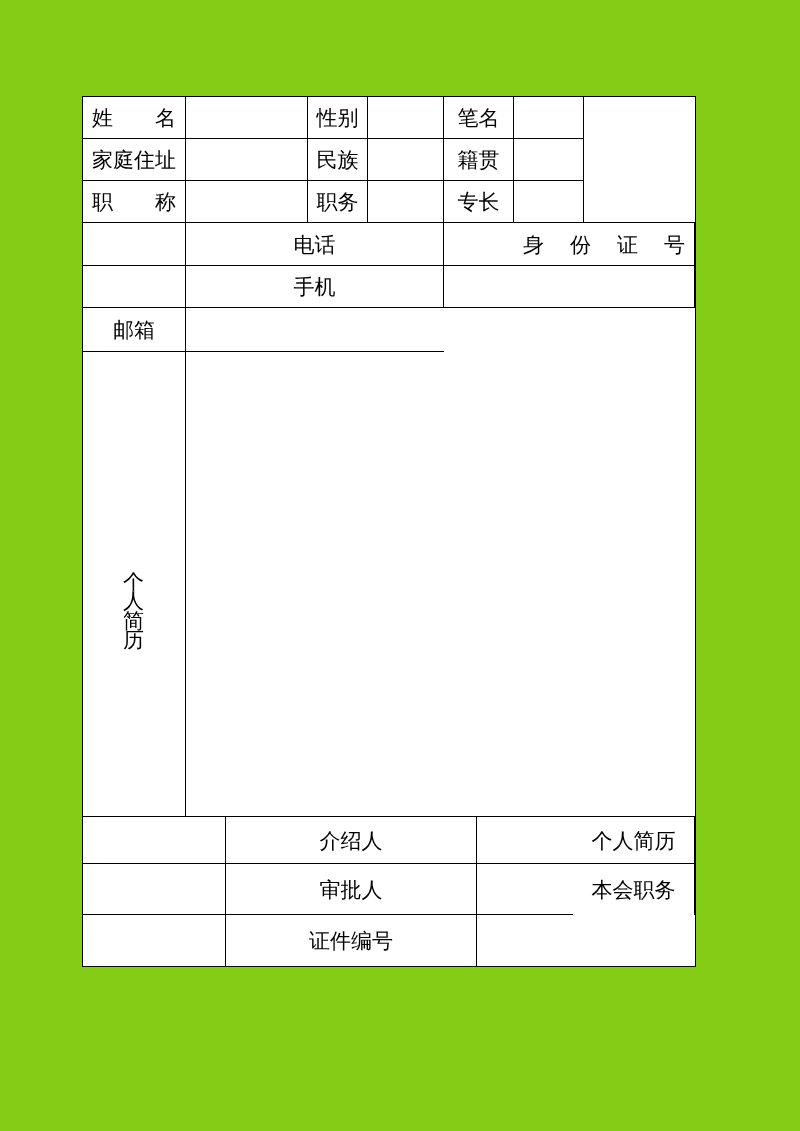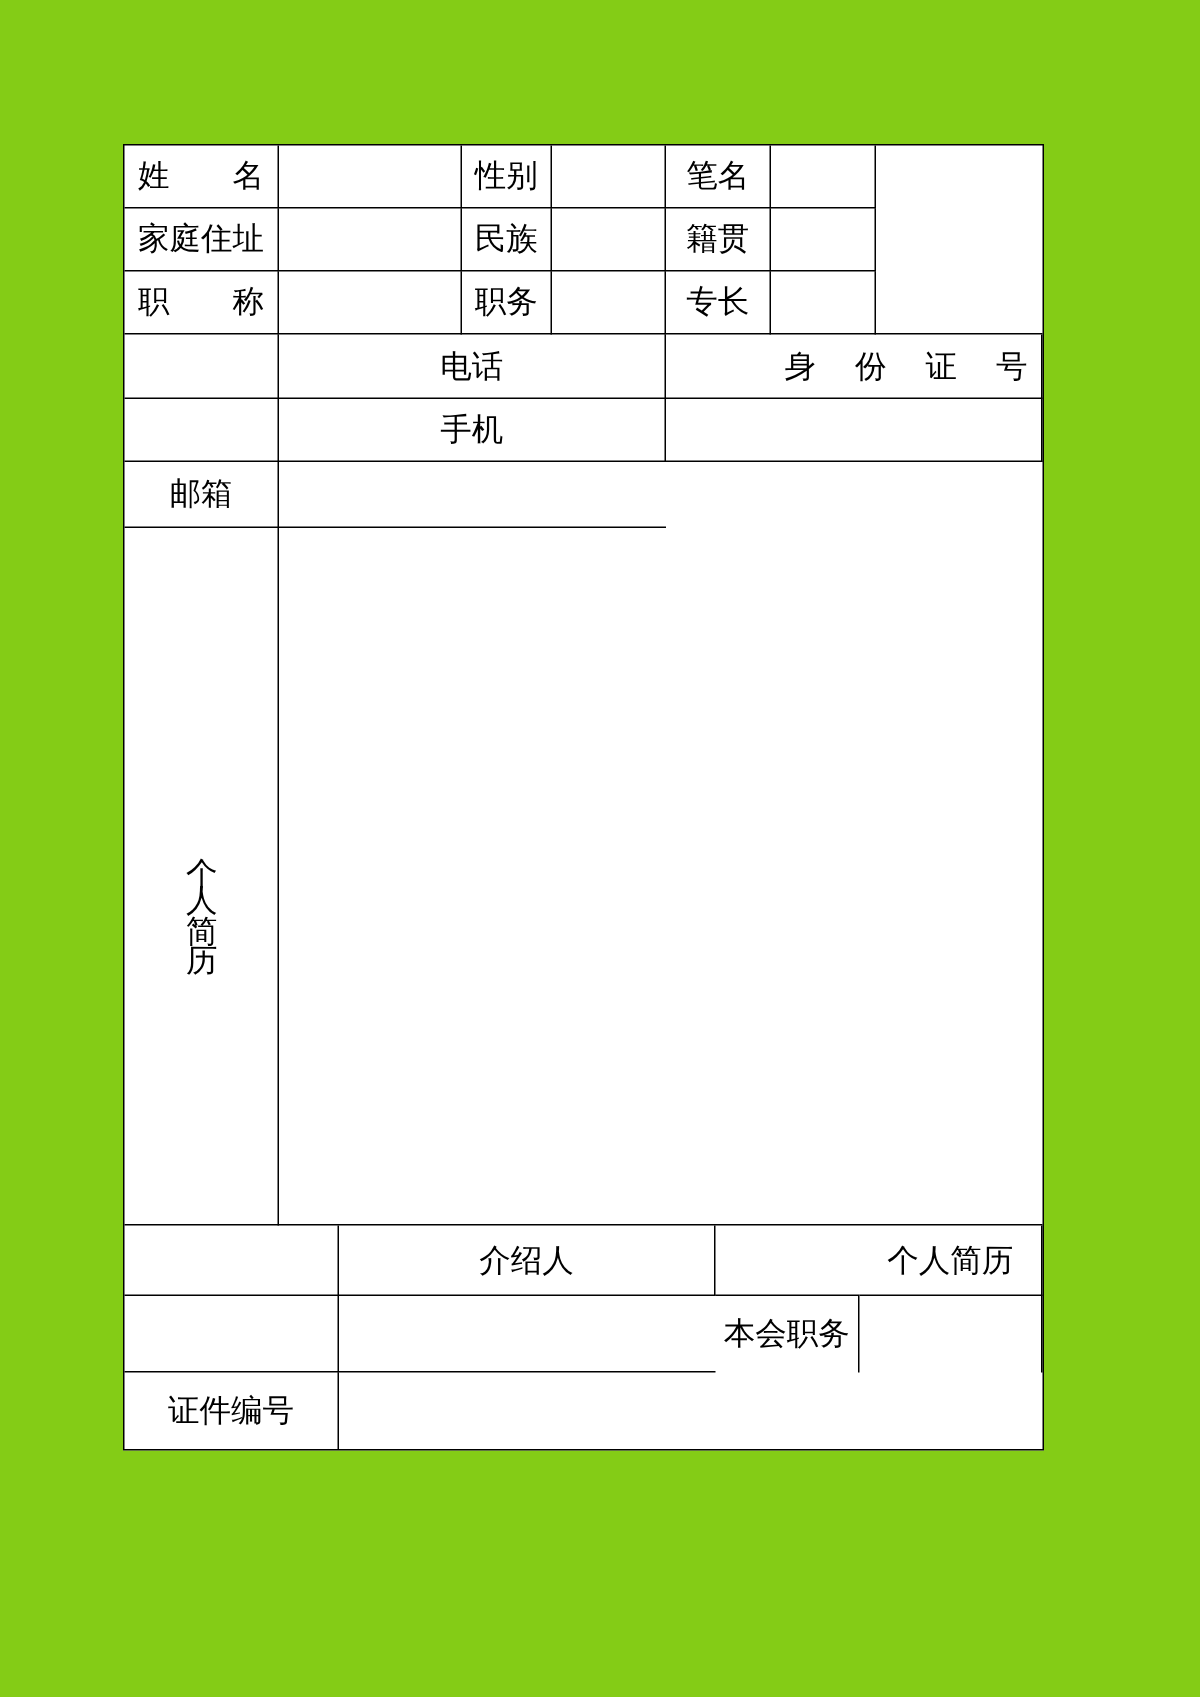--- a/index.html
+++ b/index.html
@@ -139,20 +139,23 @@
       <div class="c"></div>
       <div class="c">
           <span class="lbl">介绍人</span>
         </div>
       <div class="c last-col"></div>
 
       <div class="c">
           <span class="lbl">个人简历</span>
         </div>
       <div class="c"></div>
+      <div class="c">
+          <span class="lbl">审批人</span>
+        </div>
       <div class="c last-col"></div>
 
       <div class="c no-bb">
           <span class="lbl">本会职务</span>
         </div>
       <div class="c no-bb"></div>
       <div class="c no-bb">
           <span class="lbl">证件编号</span>
         </div>
       <div class="c last-col no-bb"></div>

